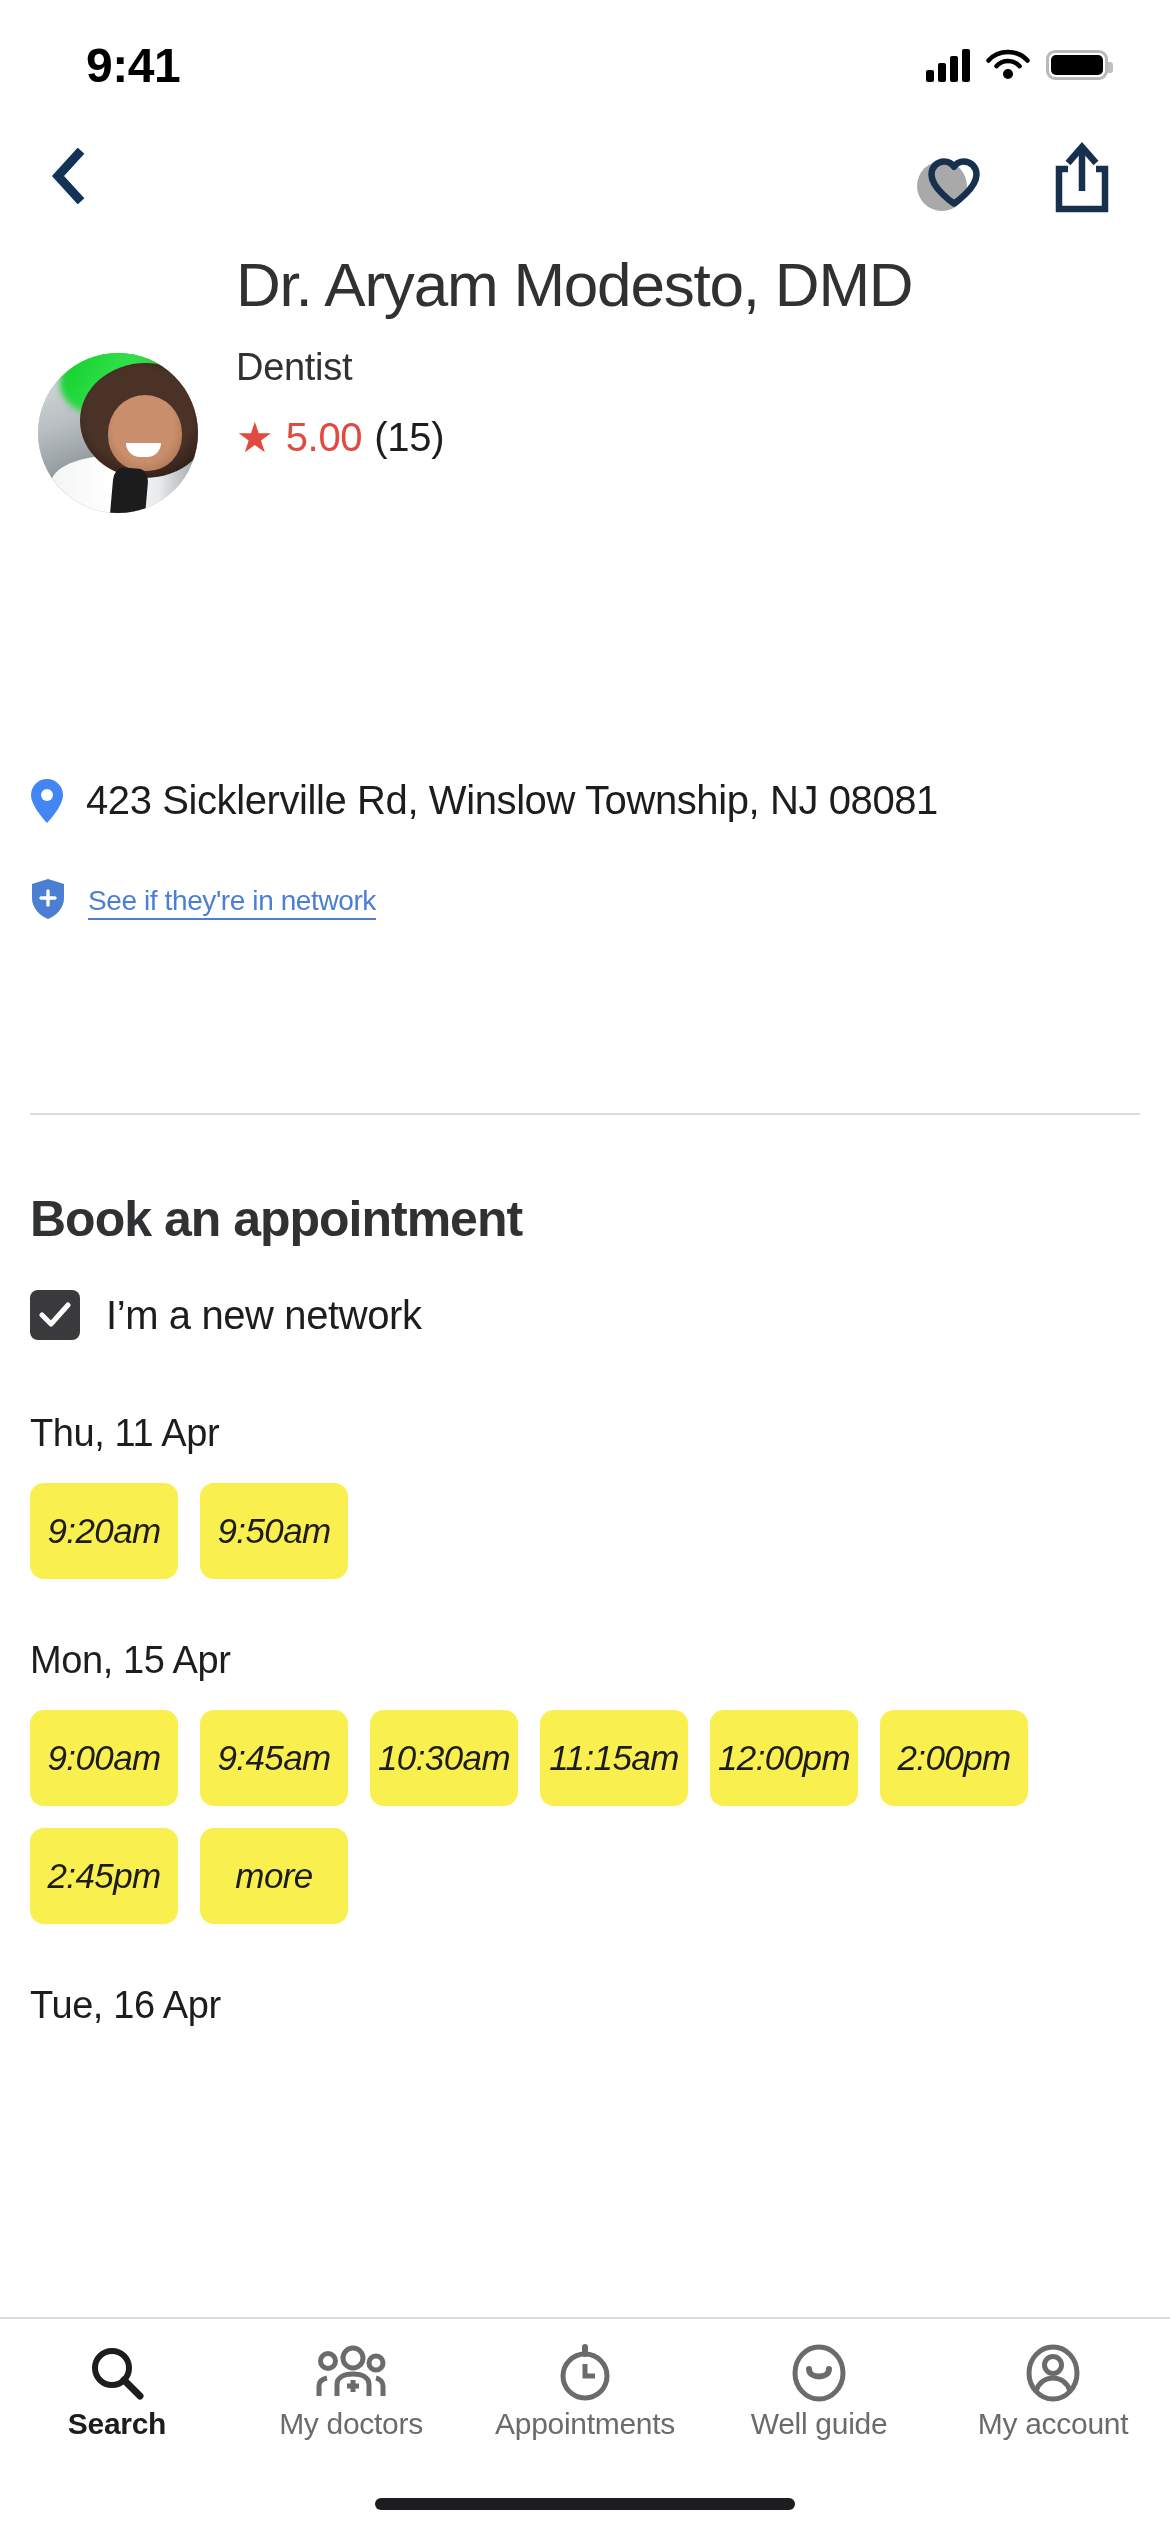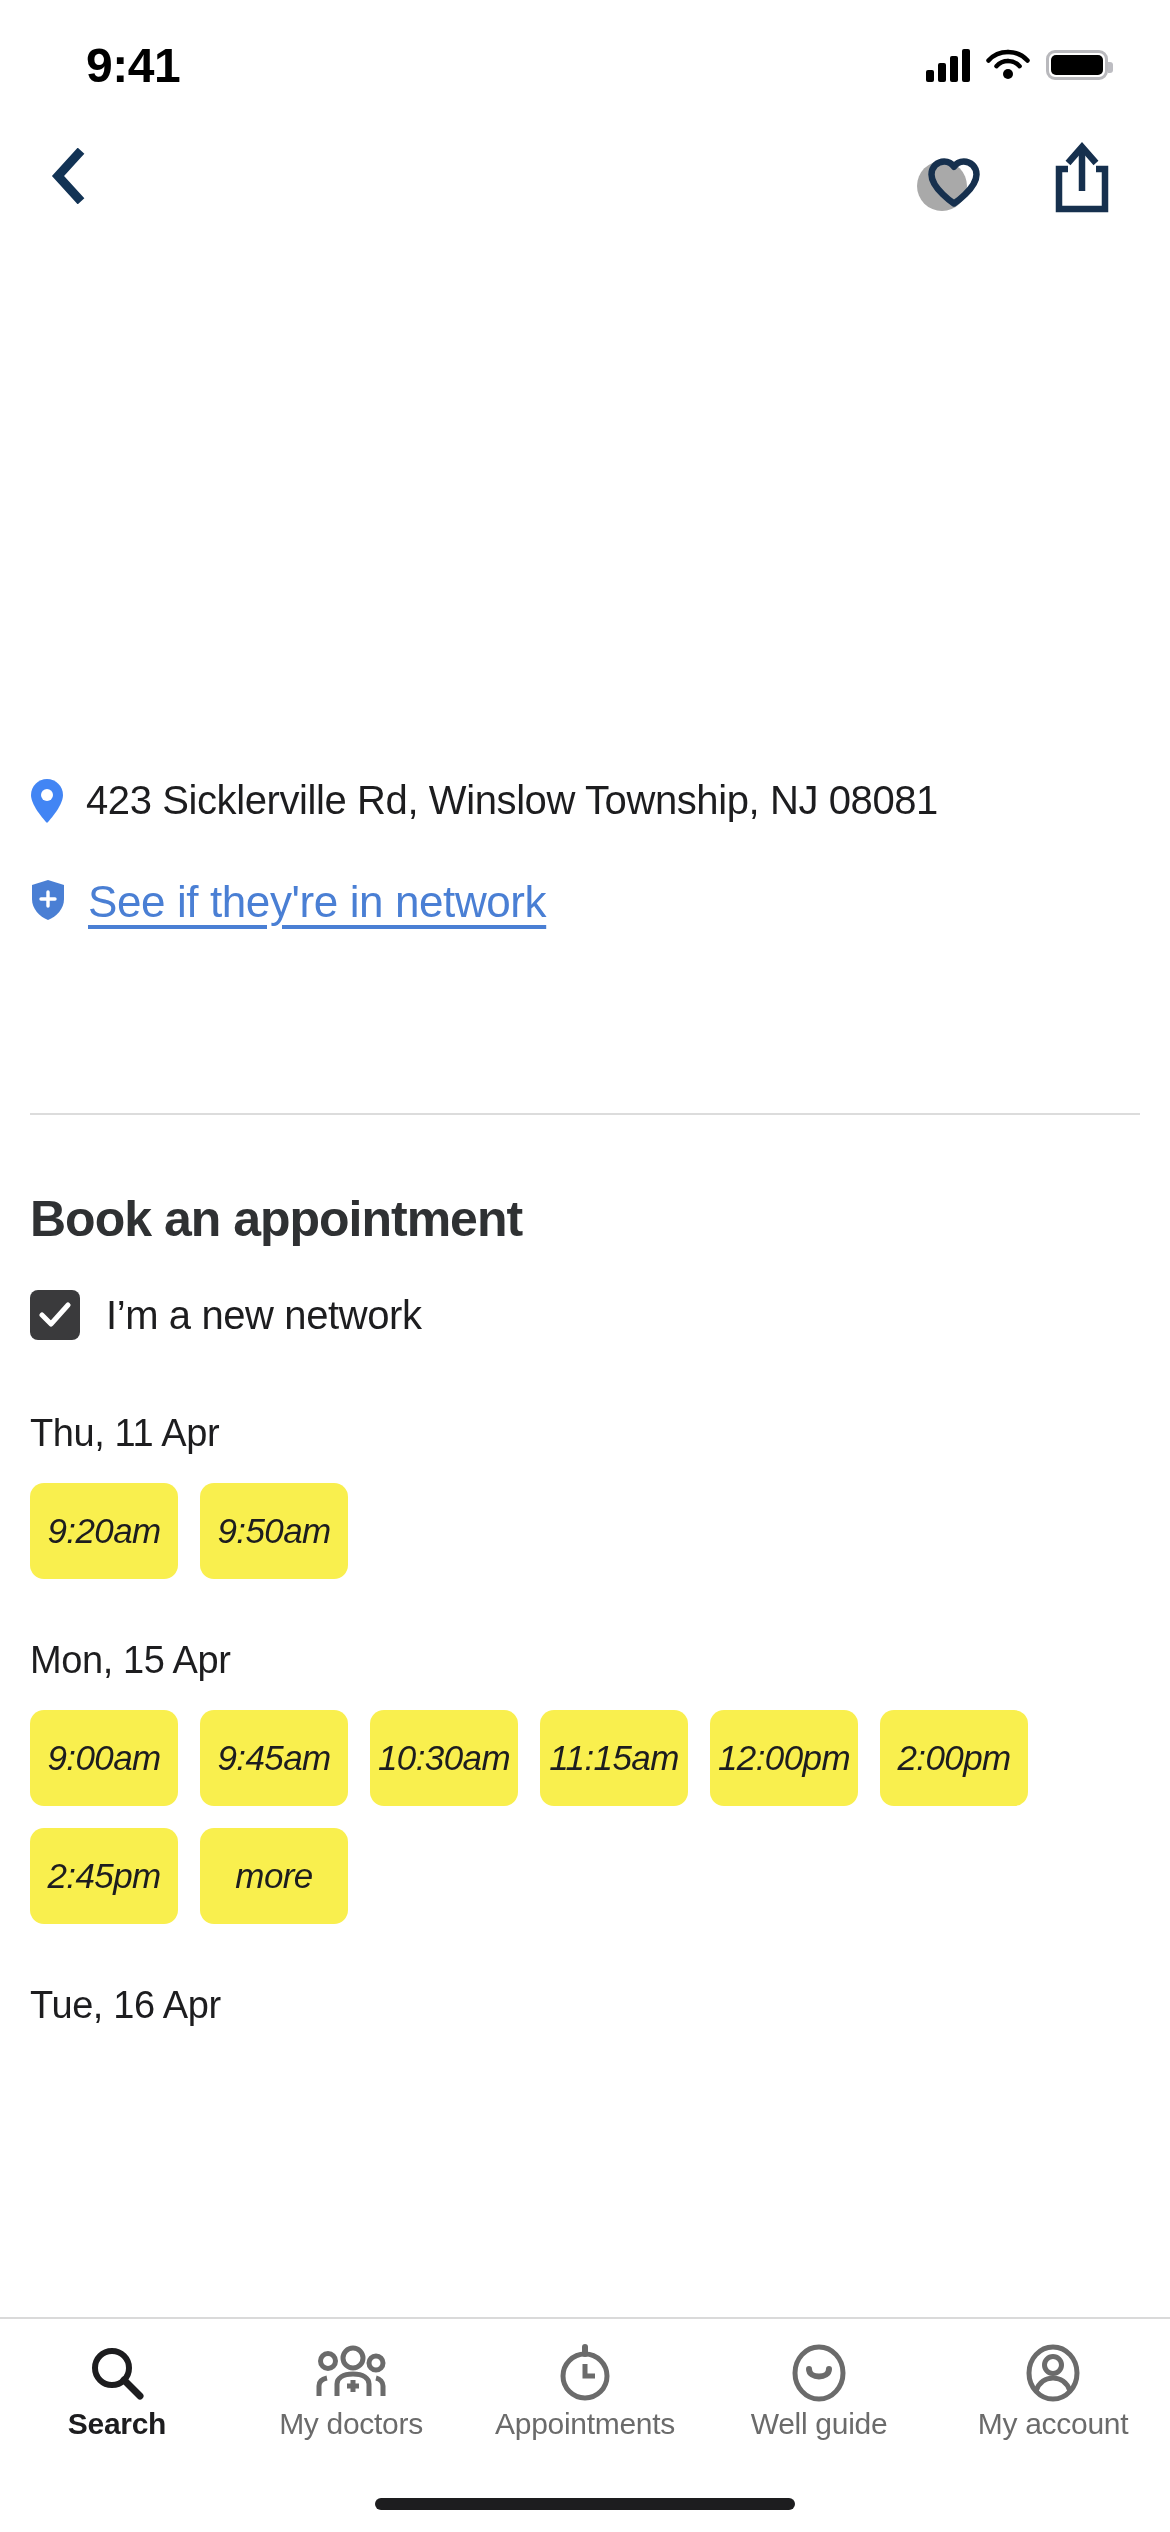--- a/index.html
+++ b/index.html
@@ -114,21 +114,21 @@
   .address-block { position:absolute; top:770px; left:0; right:0; padding:0 30px; }
   .addr-row { display:flex; align-items:flex-start; gap:22px; }
   .addr-text {
     font-size:40px; line-height:1.42; color:#1d1d1f; letter-spacing:-0.4px;
     padding-top:2px; max-width:1040px;
   }
   .pin { margin-top:8px; min-width:34px; }
 
   .network-row { display:flex; align-items:center; gap:22px; margin-top:48px; }
   .network-link {
-    font-size:44px; color:#4a7fd4; text-decoration:underline;
+    font-size:28px; color:#4a7fd4; text-decoration:underline;
     text-underline-offset:8px; letter-spacing:-0.4px;
   }
 
   .divider {
     position:absolute; top:1113px; left:30px; right:30px; height:2px; background:#dcdcdc;
   }
 
   
   .booking { position:absolute; top:1190px; left:0; right:0; padding:0 30px; }
   .booking-title {
@@ -214,20 +214,40 @@
       <div class="icon-btn">
         <svg width="72" height="78" viewBox="0 0 72 78">
           <path d="M22 30 H13 V70 H59 V30 H50" fill="none" stroke="#16304e" stroke-width="6.5" stroke-linejoin="miter"></path>
           <path d="M36 52 V10" stroke="#16304e" stroke-width="6.5" stroke-linecap="butt"></path>
           <path d="M22 24 L36 8 L50 24" fill="none" stroke="#16304e" stroke-width="6.5" stroke-linejoin="miter" stroke-linecap="butt"></path>
         </svg>
       </div>
     </div>
   </div>
 
+  <div class="doc-head">
+    <div class="avatar-wrap">
+      <div class="bg-blur"></div>
+      <div class="green"></div>
+      <div class="coat"></div>
+      <div class="hair"></div>
+      <div class="face"></div>
+      <div class="smile"></div>
+      <div class="collar"></div>
+    </div>
+    <div class="doc-info">
+      <div class="doc-name">Dr. Aryam Modesto, DMD</div>
+      <div class="doc-spec">Dentist</div>
+      <div class="rating-row">
+        <span class="star">★</span>
+        <span class="rating-val">5.00</span>
+        <span class="rating-count">(15)</span>
+      </div>
+    </div>
+  </div>
 
   <div class="address-block">
     <div class="addr-row">
       <span class="pin">
         <svg width="34" height="46" viewBox="0 0 34 46">
           <path d="M17 1 C8.2 1 1 8.2 1 17 C1 28.5 17 45 17 45 C17 45 33 28.5 33 17 C33 8.2 25.8 1 17 1 Z" fill="#4285f4"></path>
           <circle cx="17" cy="17" r="6" fill="#ffffff"></circle>
         </svg>
       </span>
       <div class="addr-text">423 Sicklerville Rd, Winslow Township, NJ 08081</div>

